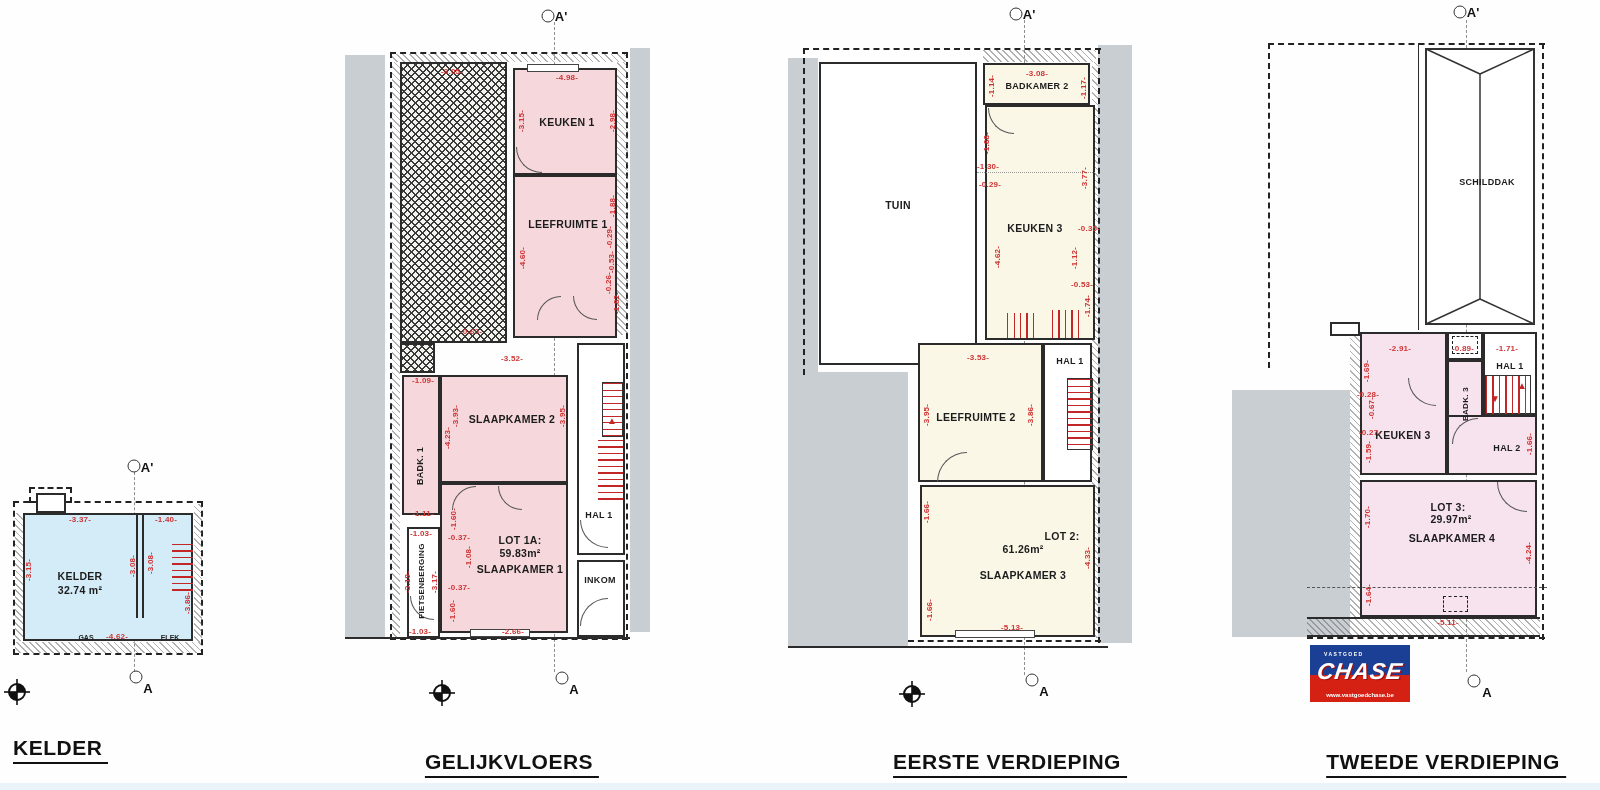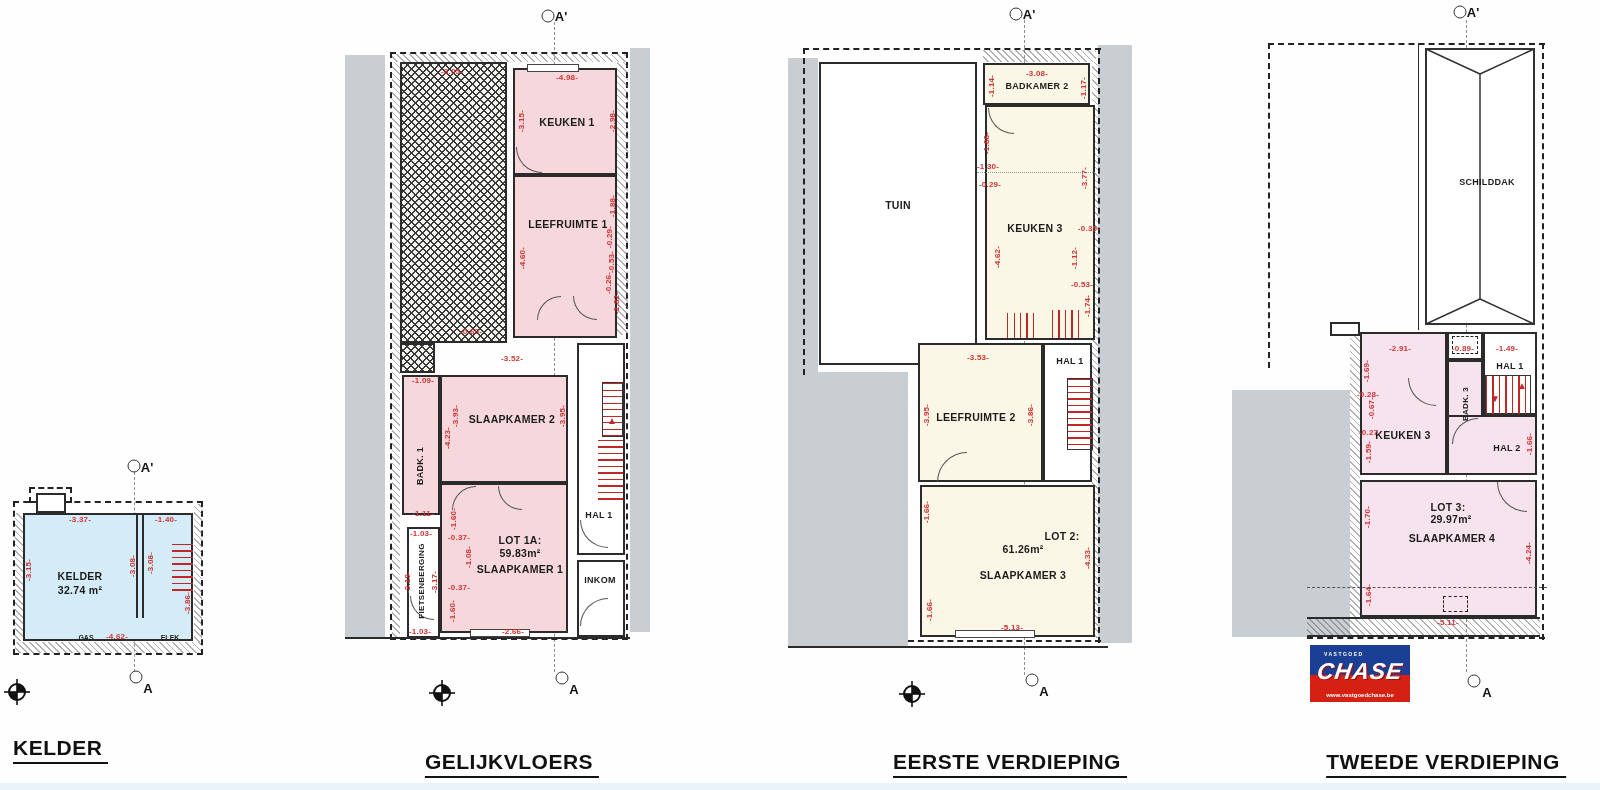--- a/index.html
+++ b/index.html
@@ -281,21 +281,21 @@
     <div class="dashbox" style="left:1443px;top:596px;width:25px;height:16px;border-width:1px"></div>
     <span class="rlabel" style="left:1403px;top:435px">KEUKEN 3</span>
     <span class="rlabel v sm" style="left:1465px;top:404px;font-size:8px">BADK. 3</span>
     <span class="rlabel sm" style="left:1510px;top:366px">HAL 1</span>
     <span class="rlabel sm" style="left:1507px;top:448px">HAL 2</span>
     <span class="rlabel" style="left:1448px;top:507px">LOT 3:</span>
     <span class="rlabel" style="left:1451px;top:519px">29.97m²</span>
     <span class="rlabel" style="left:1452px;top:538px">SLAAPKAMER 4</span>
     <span class="dim" style="left:1400px;top:348px">-2.91-</span>
     <span class="dim" style="left:1463px;top:348px">-0.89-</span>
-    <span class="dim" style="left:1507px;top:348px">-1.49-</span>
+    <span class="dim" style="left:1507px;top:348px">-1.71-</span>
     <span class="dim v" style="left:1366px;top:371px">-1.69-</span>
     <span class="dim" style="left:1368px;top:394px">-0.28-</span>
     <span class="dim v" style="left:1371px;top:408px">-0.67-</span>
     <span class="dim" style="left:1370px;top:432px">-0.27-</span>
     <span class="dim v" style="left:1368px;top:452px">-1.59-</span>
     <span class="dim v" style="left:1529px;top:444px">-1.66-</span>
     <span class="dim v" style="left:1367px;top:517px">-1.70-</span>
     <span class="dim v" style="left:1528px;top:553px">-4.24-</span>
     <span class="dim v" style="left:1368px;top:595px">-1.64-</span>
     <span class="dim" style="left:1448px;top:622px">-5.11-</span>

